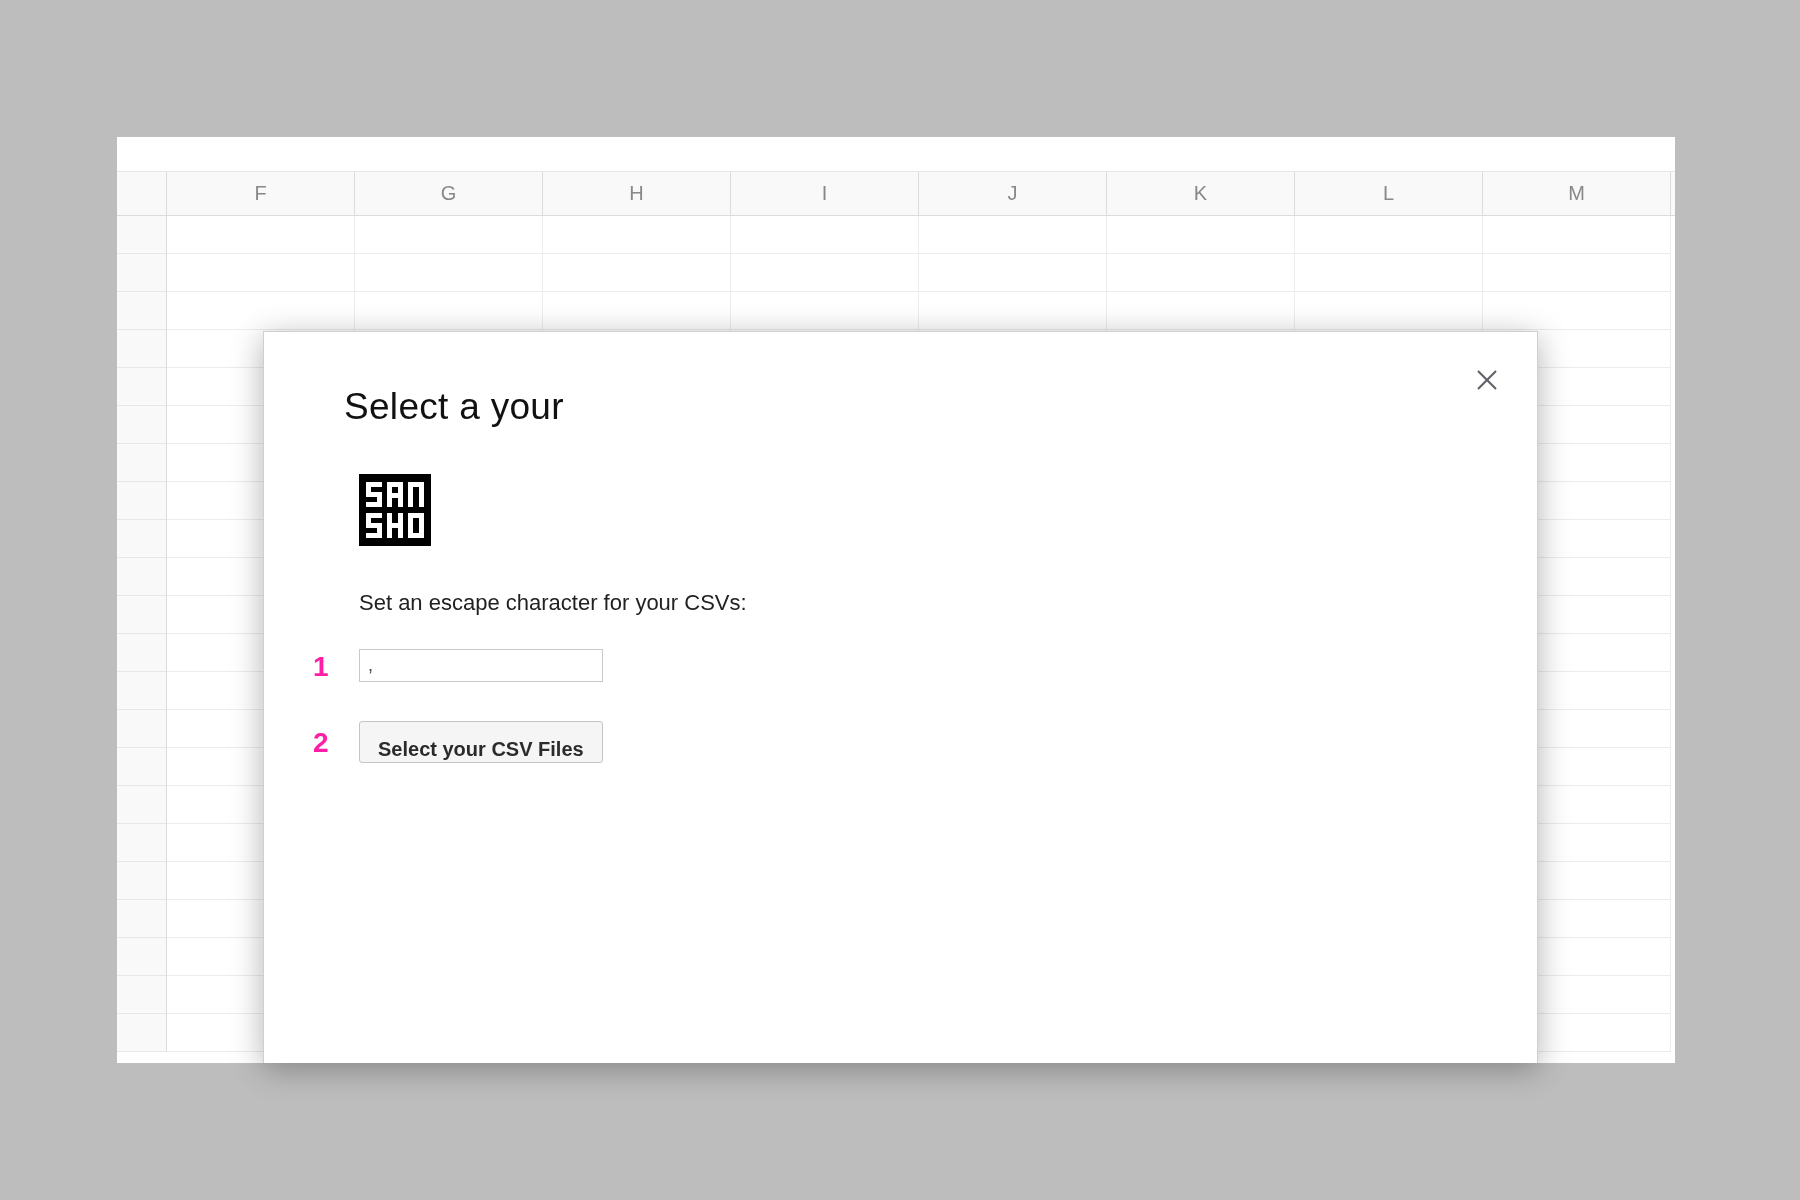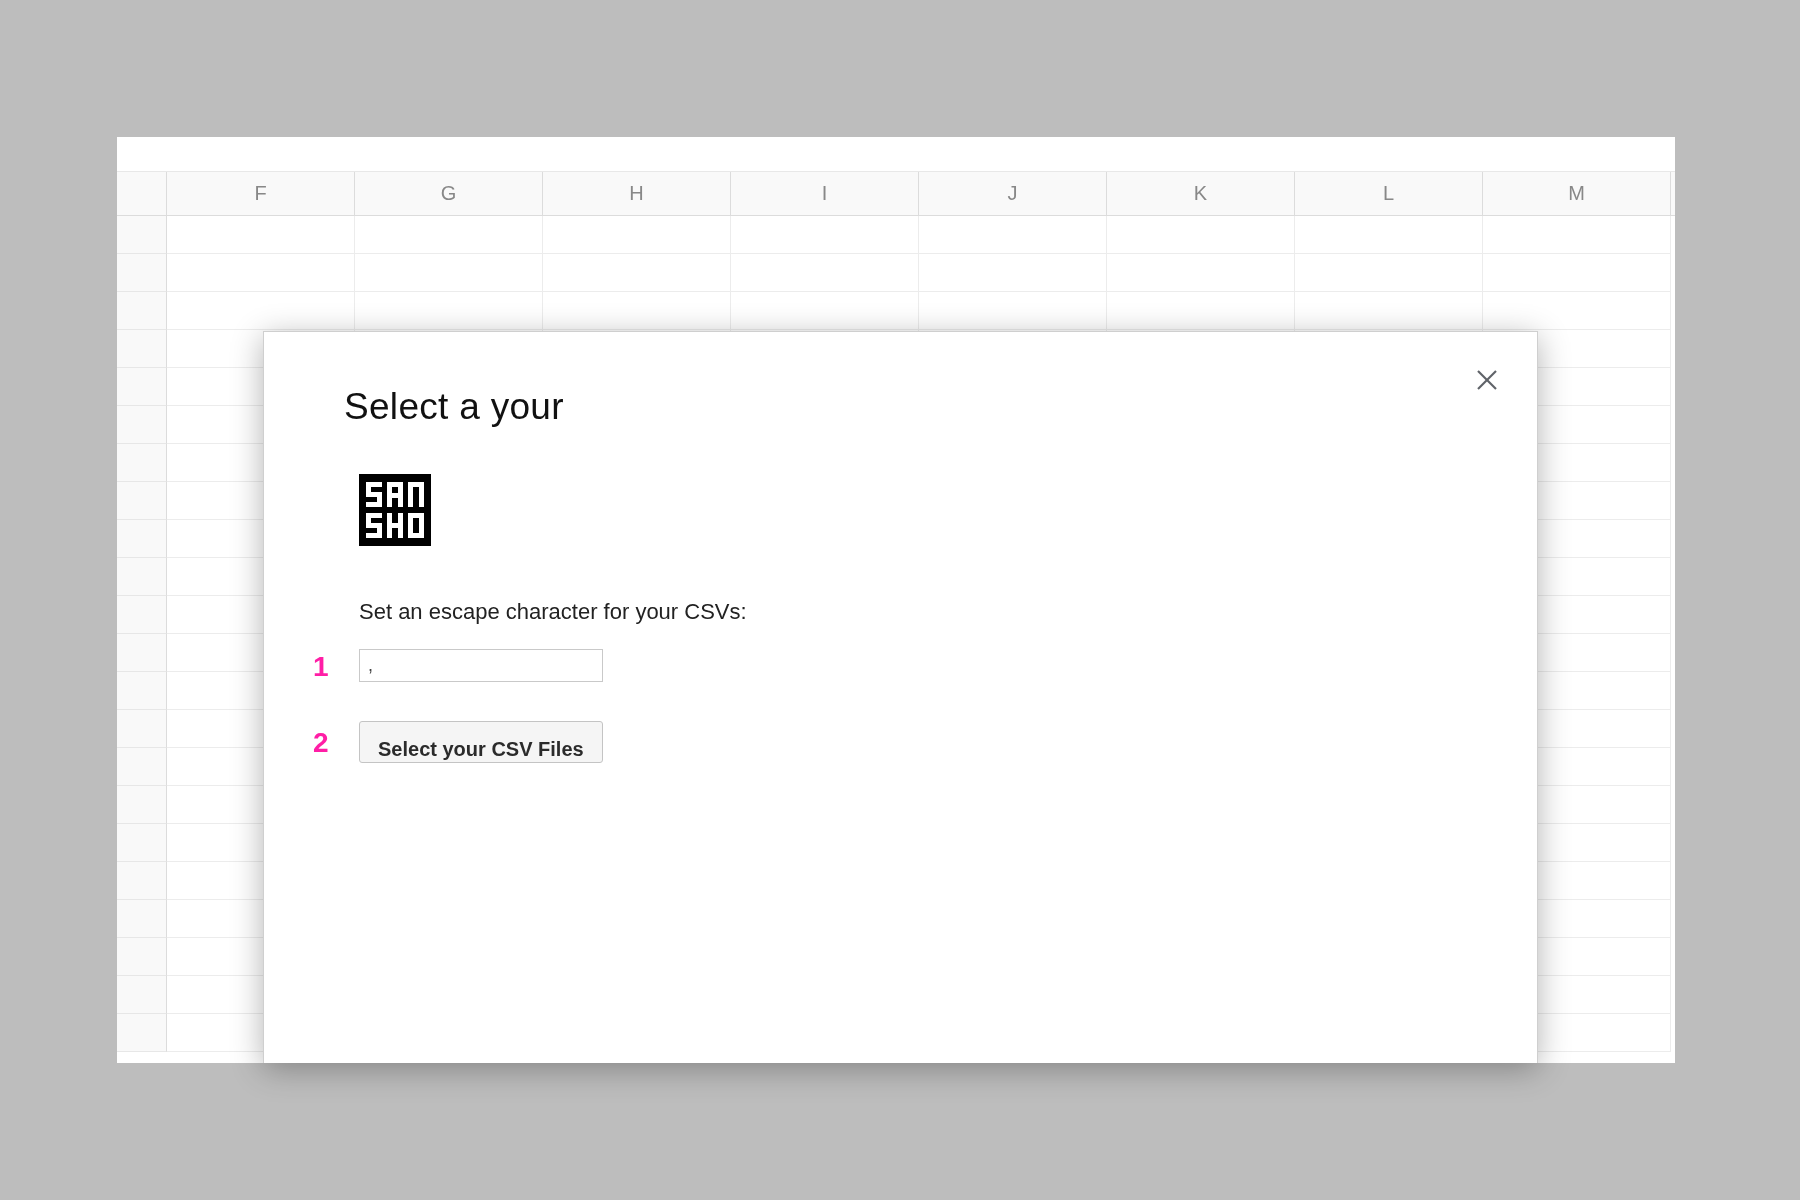--- a/index.html
+++ b/index.html
@@ -117,21 +117,20 @@
     width: 72px;
     height: 72px;
   }
 
   .instruction {
     position: absolute;
     left: 95px;
     top: 258px;
     font-size: 22px;
     color: #222;
-    margin-top: 9px;
   }
 
   .annot {
     position: absolute;
     font-size: 28px;
     font-weight: 800;
     color: #ff1ea6;
     font-family: "Arial Black", Arial, sans-serif;
   }
   .annot-1 { left: 49px; top: 319px; }

